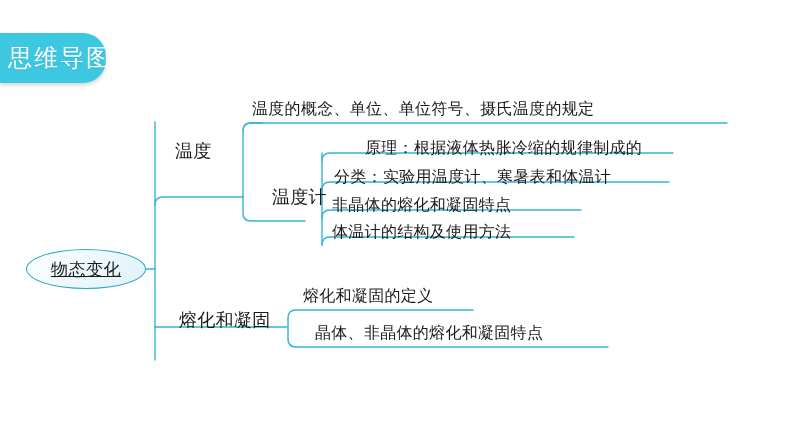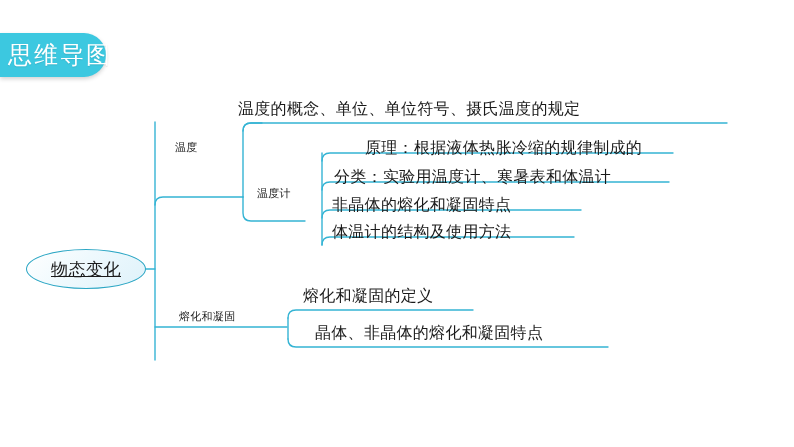--- a/index.html
+++ b/index.html
@@ -15,21 +15,21 @@
     font-family: "Liberation Serif", "DejaVu Serif", serif;
     color: #1a1a1a;
   }
 
   
   #title-badge {
     position: absolute;
     left: 0px;
     top: 33px;
     width: 106px;
-    height: 44px;
+    height: 50px;
     background: #3cc8e0;
     border-top-right-radius: 23px;
     border-bottom-right-radius: 23px;
     box-shadow: 0 2px 4px rgba(0,0,0,0.18);
   }
   #title-badge .title-text {
     position: absolute;
     left: 8px;
     top: 50%;
     transform: translateY(-50%);
@@ -74,21 +74,21 @@
     justify-content: center;
     font-size: 17px;
     letter-spacing: 0.5px;
     white-space: nowrap;
     text-decoration: underline;
   }
 
   
   .node-label {
     position: absolute;
-    font-size: 11px;
+    font-size: 18px;
     line-height: 1;
     white-space: nowrap;
     letter-spacing: 0.3px;
   }
   
   .leaf-label {
     position: absolute;
     font-size: 16px;
     line-height: 1;
     white-space: nowrap;
@@ -137,25 +137,25 @@
   </g>
 </svg>
 
 <div id="root-node">
   <div class="ellipse"></div>
   <div class="root-text">物态变化</div>
 </div>
 
 <div class="node-label" style="left:175px; top:142px;">温度</div>
 
-<div class="node-label" style="left:257px; top:188px;">温度计</div>
+<div class="node-label" style="left:272px; top:188px;">温度计</div>
 
 <div class="node-label" style="left:179px; top:311px;">熔化和凝固</div>
 
-<div class="leaf-label" style="left:238px; top:101px;">温度的概念、单位、单位符号、摄氏温度的规定</div>
+<div class="leaf-label" style="left:252px; top:101px;">温度的概念、单位、单位符号、摄氏温度的规定</div>
 
 <div class="leaf-label" style="left:334px; top:140px;margin-left:31px;">原理：根据液体热胀冷缩的规律制成的</div>
 
 <div class="leaf-label" style="left:334px; top:169px;">分类：实验用温度计、寒暑表和体温计</div>
 
 <div class="leaf-label" style="left:332px; top:197px;">非晶体的熔化和凝固特点</div>
 
 <div class="leaf-label" style="left:332px; top:224px;">体温计的结构及使用方法</div>
 
 <div class="leaf-label" style="left:303px; top:288px;">熔化和凝固的定义</div>

